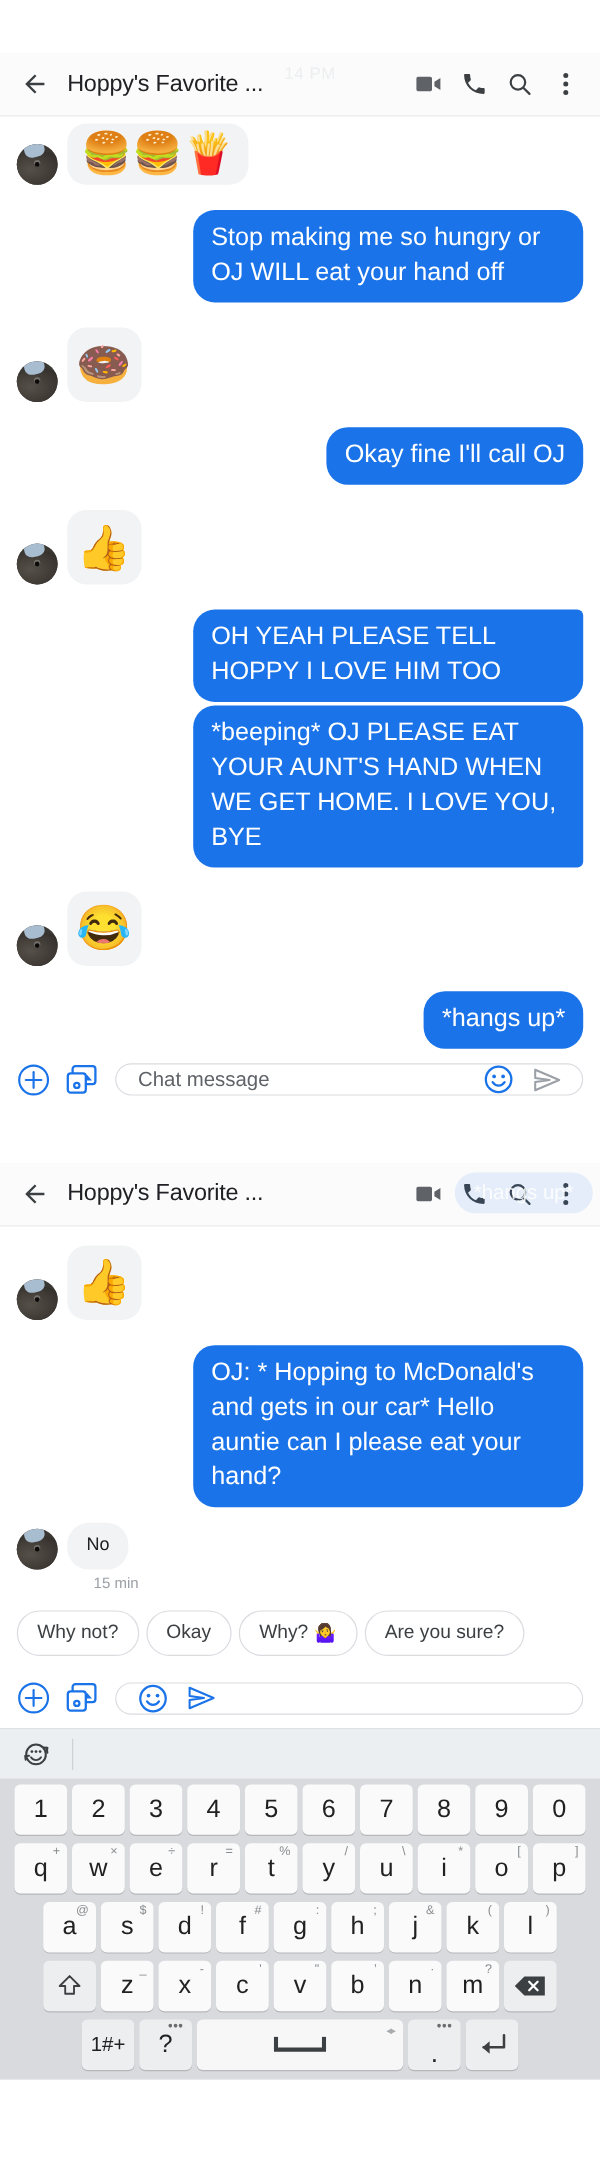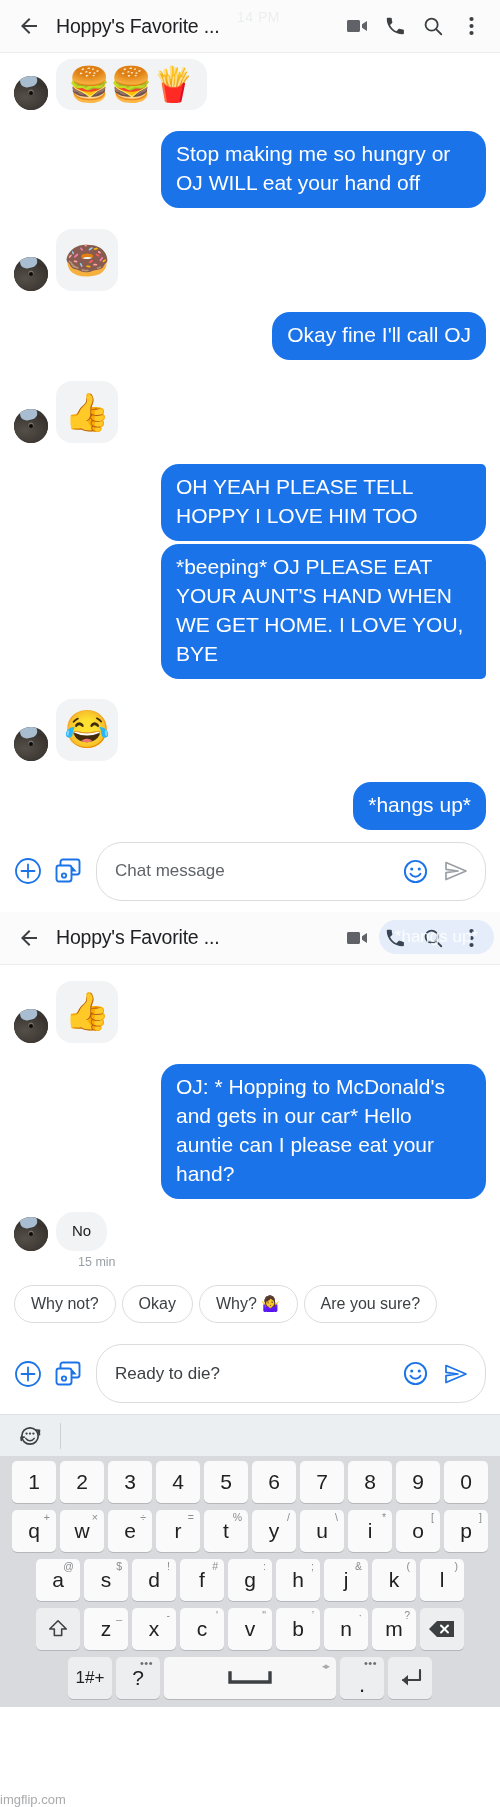--- a/index.html
+++ b/index.html
@@ -14,20 +14,21 @@
 
   
   .appbar {
     position: relative;
     height: 53px;
     background: #fbfbfb;
     display: flex;
     align-items: center;
     padding: 0 10px 0 12px;
     border-bottom: 1px solid #ececec;
+    margin-top: 44px;
   }
   .appbar .back {
     width: 34px; height: 34px;
     display:flex; align-items:center; justify-content:center;
     flex: 0 0 auto;
   }
   .appbar .title {
     font-size: 19.5px;
     color: #202124;
     margin-left: 10px;
@@ -164,21 +165,21 @@
     align-items: center;
     padding: 9px 14px 11px 14px;
     background: #fff;
     gap: 13px;
   }
   .composer .icbtn { flex: 0 0 auto; display:flex; align-items:center; }
   .inputpill {
     flex: 1 1 auto;
     border: 1px solid #dadce0;
     border-radius: 26px;
-    height: 59px;
+    height: 27px;
     display: flex;
     align-items: center;
     padding: 0 11px 0 18px;
     gap: 10px;
     background:#fff;
   }
   .inputpill .txt {
     flex: 1 1 auto;
     font-size: 17px;
     color: #5f6368;
@@ -474,21 +475,20 @@
     <div class="icbtn">
       <svg width="28" height="26" viewBox="0 0 28 26">
         <rect x="5.5" y="1.5" width="19" height="15" rx="2.4" fill="none" stroke="#1a73e8" stroke-width="1.9"></rect>
         <path d="M8.5 13.5l3.8-4.6 2.6 3 2.6-3.2 4.2 4.8z" fill="#1a73e8"></path>
         <rect x="1.5" y="7.5" width="15" height="16" rx="2.4" fill="#fff" stroke="#1a73e8" stroke-width="1.9"></rect>
         <circle cx="9" cy="17.5" r="3.1" fill="#1a73e8"></circle>
         <circle cx="9" cy="17.5" r="1.2" fill="#fff"></circle>
       </svg>
     </div>
     <div class="inputpill">
-      <span class="txt filled">Ready to die?</span>
       <span>
         <svg width="25" height="25" viewBox="0 0 24 24">
           <circle cx="12" cy="12" r="10.2" fill="none" stroke="#1a73e8" stroke-width="1.8"></circle>
           <circle cx="8.4" cy="9.6" r="1.5" fill="#1a73e8"></circle>
           <circle cx="15.6" cy="9.6" r="1.5" fill="#1a73e8"></circle>
           <path d="M7.2 14.2c1.3 1.9 3 2.8 4.8 2.8s3.5-.9 4.8-2.8" fill="none" stroke="#1a73e8" stroke-width="1.8" stroke-linecap="round"></path>
         </svg>
       </span>
       <span style="padding:0 5px">
         <svg width="26" height="24" viewBox="0 0 26 24">

